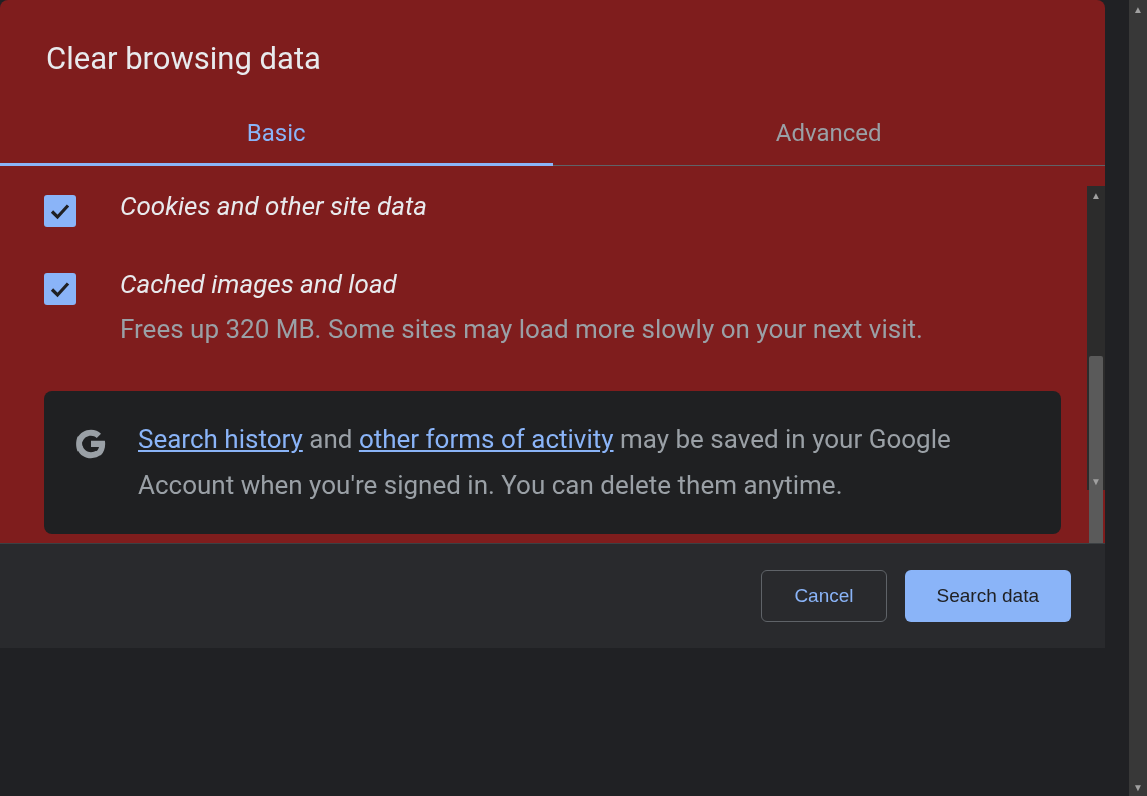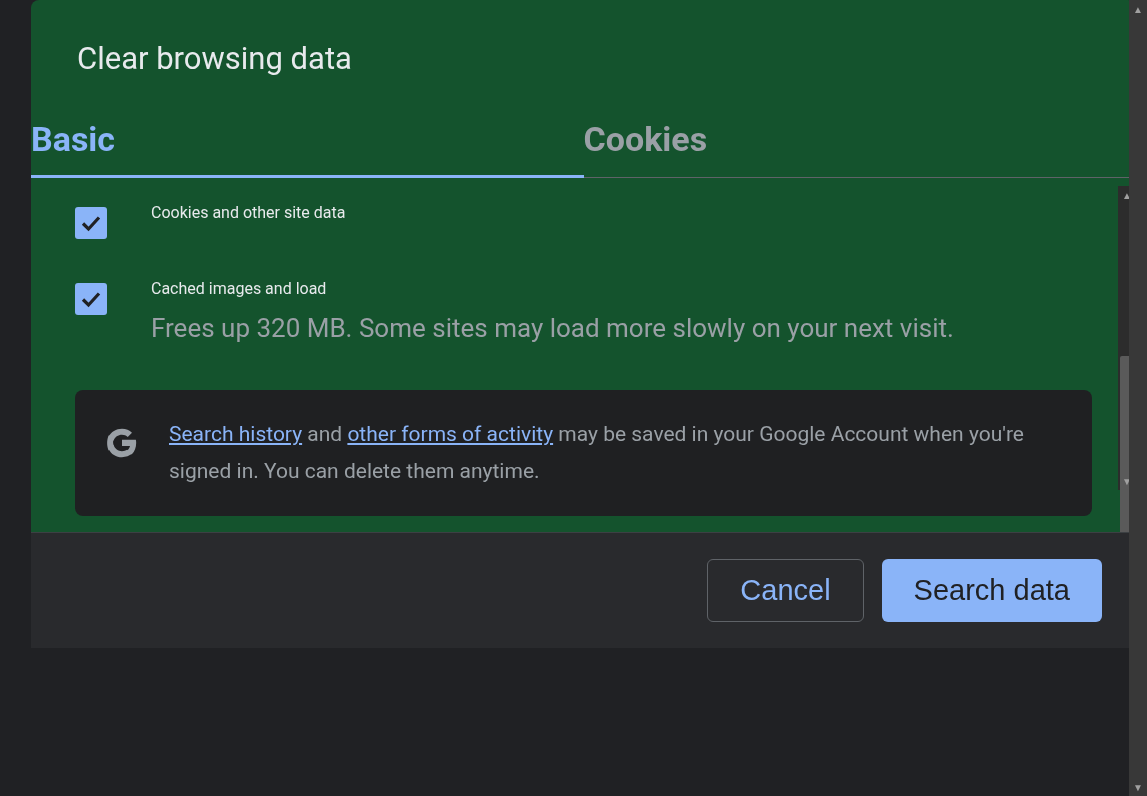--- a/index.html
+++ b/index.html
@@ -7,44 +7,43 @@
       background: #202124;
       font-family: Roboto, Arial, sans-serif;
       width: 1147px;
       height: 796px;
       position: relative;
       color: #e8eaed;
     }
     .dialog {
       width: 1105px;
       height: 648px;
-      background: #14532d;
+      background: #7f1d1d;
       position: relative;
       border-radius: 8px 8px 0 0;
       overflow: hidden;
-      margin-left: 31px;
     }
     .dialog-header {
       padding: 40px 46px 24px 46px;
     }
     .dialog-title {
       font-size: 31px;
       font-weight: 400;
       color: #e8eaed;
     }
     .tabs {
       display: flex;
       border-bottom: 1px solid #5f6368;
     }
     .tab {
       flex: 1;
-      text-align: left;
+      text-align: center;
       padding: 18px 0;
-      font-size: 34px;
-      font-weight: 700;
+      font-size: 24px;
+      font-weight: 400;
       color: #9aa0a6;
       cursor: pointer;
       position: relative;
     }
     .tab.active {
       color: #8ab4f8;
     }
     .tab.active::after {
       content: "";
       position: absolute;
@@ -79,24 +78,25 @@
       cursor: pointer;
     }
     .checkbox svg {
       width: 24px;
       height: 24px;
     }
     .option-text {
       flex: 1;
     }
     .option-title {
-      font-size: 16px;
+      font-size: 26px;
       color: #e8eaed;
       font-weight: 400;
       margin-bottom: 8px;
+      font-style: italic;
     }
     .option-desc {
       font-size: 26px;
       color: #9aa0a6;
       line-height: 1.7;
     }
     .info-box {
       background: #1f2022;
       border-radius: 8px;
       padding: 26px 30px;
@@ -105,21 +105,21 @@
       margin-top: 10px;
     }
     .google-icon {
       width: 34px;
       height: 34px;
       margin-right: 30px;
       margin-top: 10px;
       flex-shrink: 0;
     }
     .info-text {
-      font-size: 21px;
+      font-size: 26px;
       color: #9aa0a6;
       line-height: 1.75;
     }
     .info-text a {
       color: #8ab4f8;
       text-decoration: underline;
     }
     .footer {
       position: absolute;
       bottom: 0;
@@ -127,21 +127,21 @@
       right: 0;
       padding: 26px 34px;
       display: flex;
       justify-content: flex-end;
       gap: 18px;
       border-top: 1px solid #3c4043;
       background: #292a2d;
     }
     .btn {
       padding: 14px 32px;
-      font-size: 29px;
+      font-size: 19px;
       border-radius: 6px;
       cursor: pointer;
       font-weight: 500;
       border: none;
     }
     .btn-cancel {
       background: transparent;
       color: #8ab4f8;
       border: 1px solid #5f6368;
     }
@@ -206,21 +206,21 @@
 
   <div class="dialog-header">
     <h1 class="dialog-title">Clear browsing data</h1>
   </div>
 
   <div class="tabs">
     <div class="tab active">
       <span>Basic</span>
     </div>
     <div class="tab">
-      <span>Cookies</span>
+      <span>Advanced</span>
     </div>
   </div>
 
   <div class="content">
 
     <div class="option-row">
       <div class="checkbox">
         <svg viewBox="0 0 24 24">
             <path fill="none" stroke="#202124" stroke-width="3.2" d="M4 12.5 L9.5 18 L20 6.5"></path>
           </svg>

